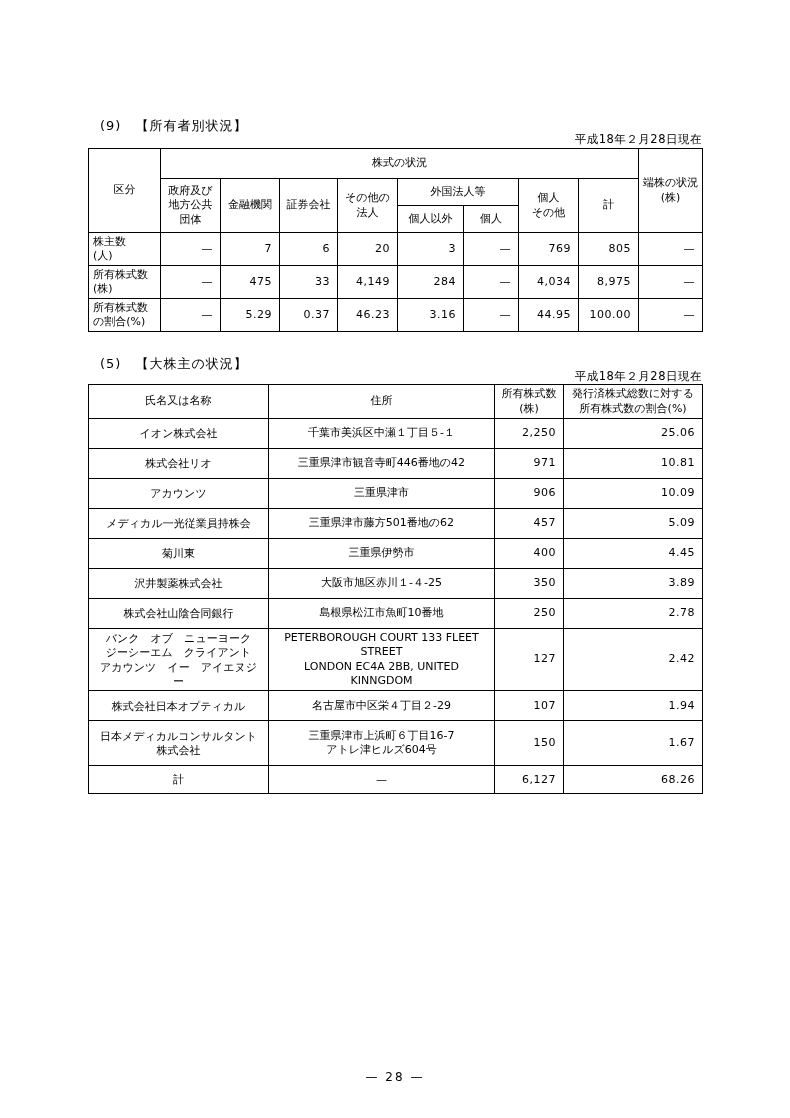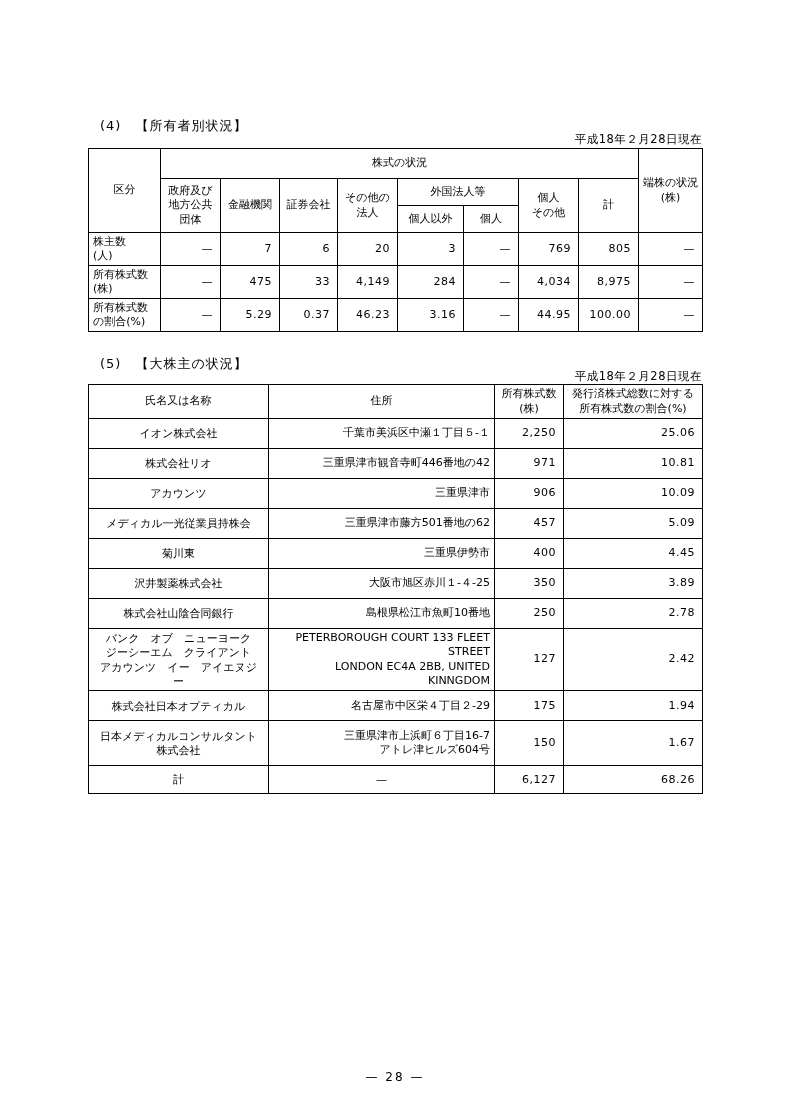--- a/index.html
+++ b/index.html
@@ -25,30 +25,30 @@
   .t1 .lbl{text-align:left;padding-left:4px;margin-top:8px;}
   .num{text-align:right;padding-right:7px;letter-spacing:0.5px;}
   
   .t2{top:384px;width:614px;}
   .t2 .hh{height:34px;}
   .t2 .r30{height:30px;}
   .t2 .r54{height:54px;}
   .t2 .r45{height:45px;}
   .t2 .r28{height:28px;}
   .t2 .name{text-align:center;padding:2px 6px;font-family:Liberation Serif, serif;}
-  .t2 .addr{text-align:right;padding:2px 4px;}
+  .t2 .addr{text-align:center;padding:2px 4px;}
   .t2 .ctr{text-align:center;}
   .footer{position:absolute;left:0;right:0;top:1070px;text-align:center;font-size:12px;letter-spacing:2px;}
 </style>
 </head>
 <body>
 
 <div>
 
-  <div class="heading" style="top:117px;">(4)　【所有者別状況】</div>
+  <div class="heading" style="top:117px;">(9)　【所有者別状況】</div>
   <div class="asof" style="top:132px;">平成18年２月28日現在</div>
 
   <table class="t1">
     <colgroup>
       <col style="width:72px">
         <col style="width:60px">
         <col style="width:59px">
         <col style="width:58px">
       <col style="width:60px">
         <col style="width:66px">
@@ -190,21 +190,21 @@
 アカウンツ　イー　アイエヌジ
 ー</td>
       <td class="addr">PETERBOROUGH COURT 133 FLEET STREET
 LONDON EC4A 2BB, UNITED KINNGDOM</td>
       <td class="num">127</td>
       <td class="num">2.42</td>
     </tr>
     <tr class="r30">
       <td class="name">株式会社日本オプティカル</td>
       <td class="addr">名古屋市中区栄４丁目２-29</td>
-      <td class="num">175</td>
+      <td class="num">107</td>
       <td class="num">1.94</td>
     </tr>
     <tr class="r45">
       <td class="name">日本メディカルコンサルタント
 株式会社</td>
       <td class="addr">三重県津市上浜町６丁目16-7
 アトレ津ヒルズ604号</td>
       <td class="num">150</td>
       <td class="num">1.67</td>
     </tr>

